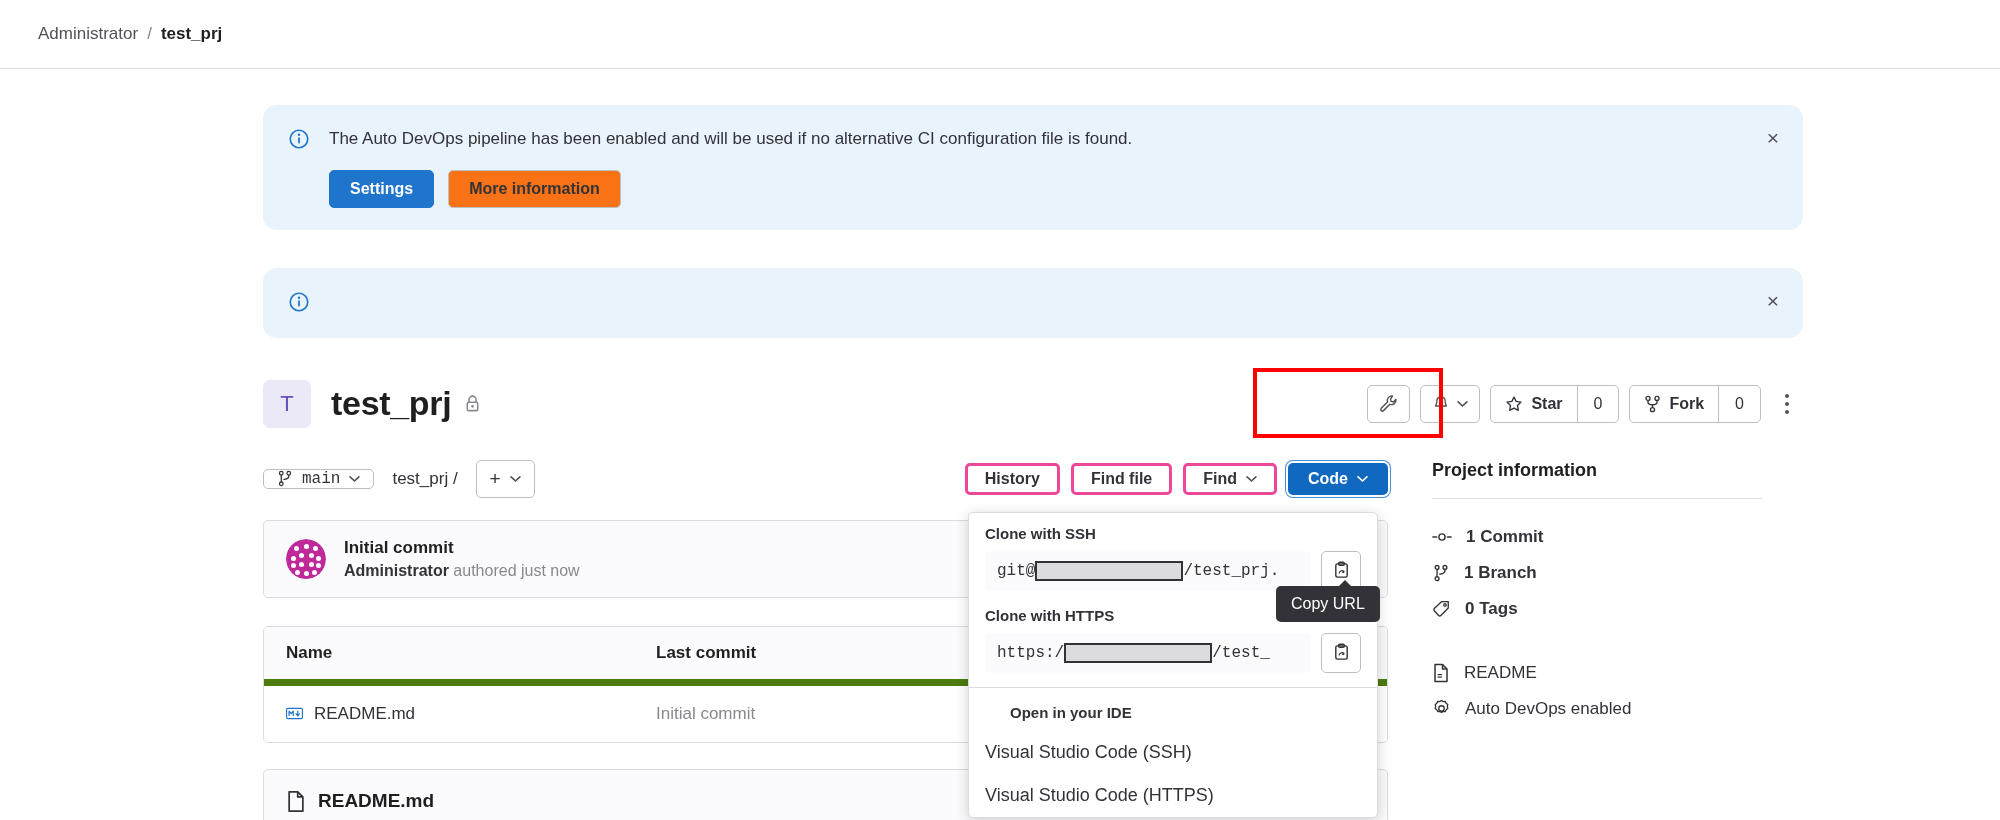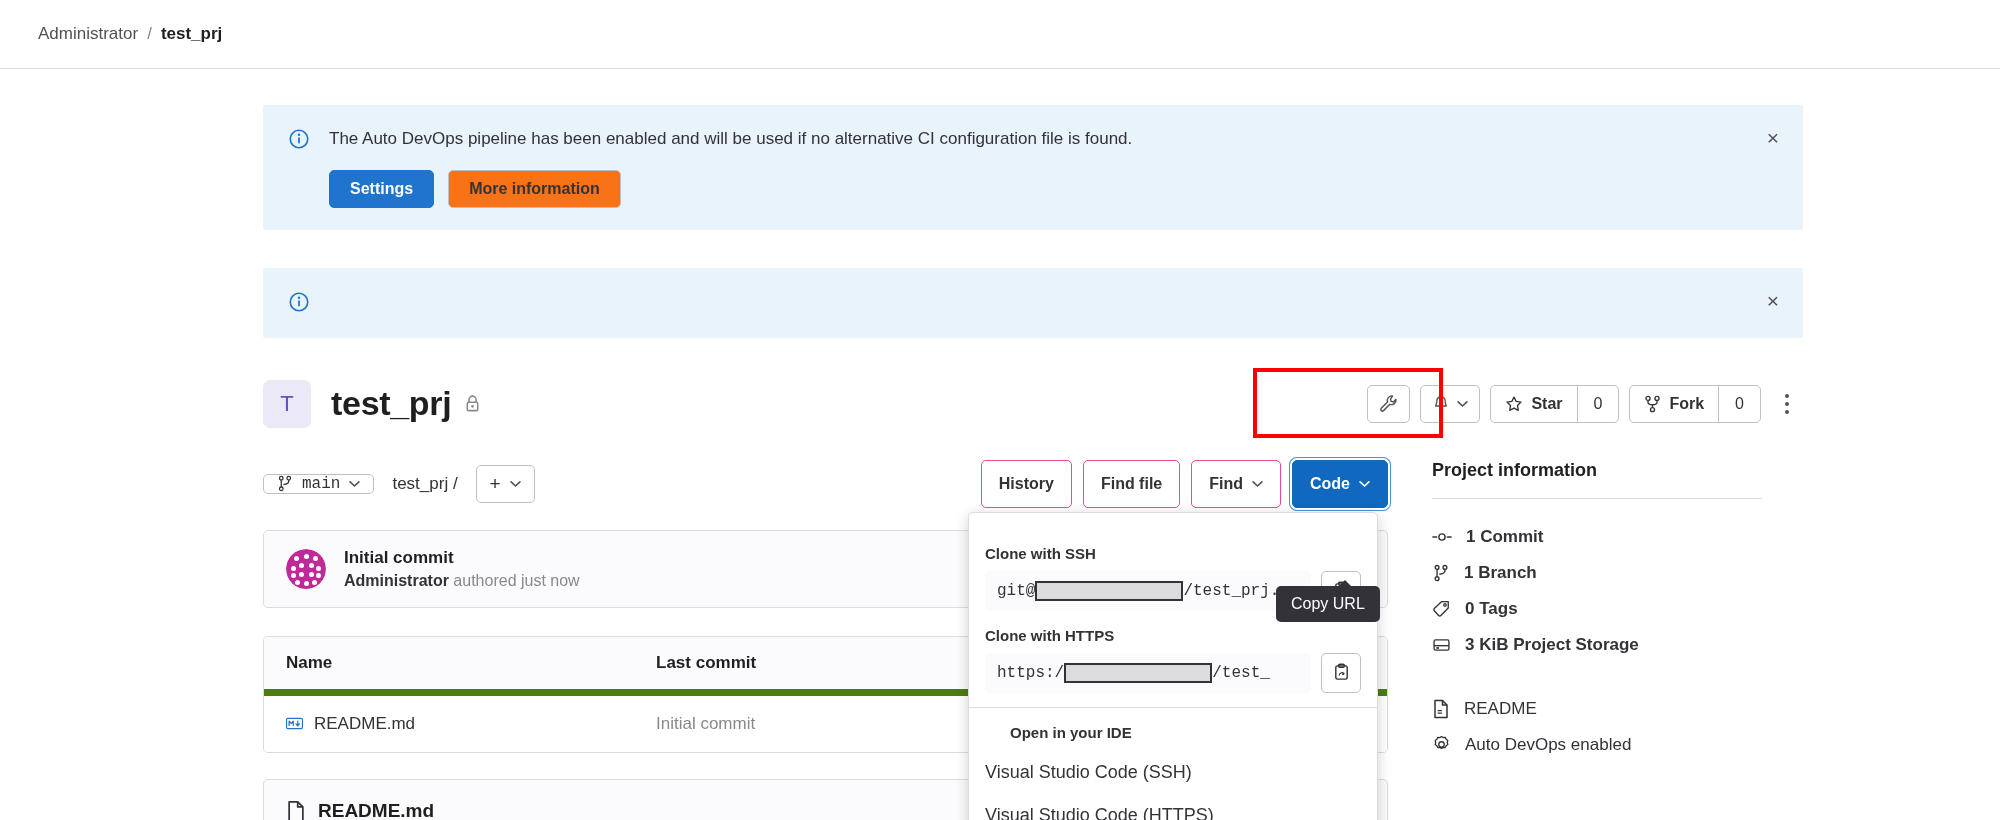--- a/index.html
+++ b/index.html
@@ -20,21 +20,21 @@
   }
   .crumb { font-size: 17px; color: #535158; }
   .crumb-sep { font-size: 17px; color: #89888d; margin: 0 9px; }
   .crumb-current { font-size: 17px; color: #1f1f1f; font-weight: 700; }
 
   
   .content { position: absolute; left: 263px; top: 69px; width: 1540px; }
 
   
   .alert {
-    background: #e9f3fc; border-radius: 2px;
+    background: #e9f3fc; border-radius: 14px;
     padding: 22px 26px 22px 26px;
     display: flex; align-items: flex-start; position: relative;
   }
   .alert-info-icon { flex: 0 0 auto; margin-right: 20px; margin-top: 2px; }
   .alert-body { flex: 1 1 auto; }
   .alert-text { font-size: 17px; color: #333238; line-height: 1.45; }
   .alert-actions { display: flex; gap: 14px; margin-top: 18px; }
   .btn {
     font-family: "Liberation Sans", sans-serif;
     font-size: 16px; border-radius: 5px; cursor: pointer;
@@ -112,22 +112,22 @@
   .mono { font-family: "Liberation Mono", monospace; font-size: 16px; color: #333238; }
   .path-text { font-size: 17px; color: #333238; }
   .plus-btn {
     height: 38px; padding: 0 13px; background: #fff;
     border: 1px solid #bfbfc3; border-radius: 5px;
     display: inline-flex; align-items: center; gap: 9px; cursor: pointer;
     font-size: 19px; color: #333238;
   }
   .repo-right { display: flex; align-items: center; gap: 11px; position: relative; }
   .tb-btn {
-    height: 48px; padding: 0 17px; background: #fff;
-    border: 1px solid #ec4899; border-radius: 5px;
+    height: 32px; padding: 0 17px; background: #fff;
+    border: 3px solid #ec4899; border-radius: 5px;
     font-size: 16px; font-weight: 600; color: #333238;
     display: inline-flex; align-items: center; gap: 9px; cursor: pointer;
   }
   .tb-btn-primary {
     background: #1068bf; border-color: #1068bf; color: #fff;
     box-shadow: 0 0 0 2px #fff, 0 0 0 3px #428fdc;
   }
 
   
   .commit-strip {
@@ -171,21 +171,21 @@
   }
   .side-item b { font-weight: 700; }
   .side-gap { height: 24px; }
 
   
   .code-dropdown {
     position: absolute; left: 705px; top: 52px; width: 410px;
     background: #fff; border: 1px solid #dcdcde; border-radius: 5px;
     box-shadow: 0 3px 14px rgba(0,0,0,0.18); z-index: 40; overflow: hidden;
   }
-  .dd-section { padding: 32px 16px 14px 16px; }
+  .dd-section { padding: 12px 16px 14px 16px; }
   .dd-label { font-size: 15px; font-weight: 700; color: #333238; margin-bottom: 9px; }
   .dd-url-row {
     display: flex; align-items: stretch; gap: 0;
   }
   .dd-url-box {
     flex: 1; background: #fbfafd; border-radius: 5px;
     display: flex; align-items: center; padding: 10px 12px; overflow: hidden;
     min-width: 0;
   }
   .dd-url-text {
@@ -489,28 +489,20 @@
               </svg>
             <b>1 Branch</b>
           </div>
           <div class="side-item">
             <svg width="19" height="18" viewBox="0 0 16 16">
                 <path d="M8.2 1.4H14v5.8l-6.6 6.6a1.3 1.3 0 0 1-1.9 0L1.6 9.5a1.3 1.3 0 0 1 0-1.9z" fill="none" stroke="#333238" stroke-width="1.2" stroke-linejoin="round"></path>
                 <circle cx="11.1" cy="4.4" r="1.1" fill="none" stroke="#333238" stroke-width="1.1"></circle>
               </svg>
             <b>0 Tags</b>
           </div>
-          <div class="side-item">
-            <svg width="19" height="18" viewBox="0 0 16 16">
-                <rect x="1.4" y="3.4" width="13.2" height="9.2" rx="1.4" fill="none" stroke="#333238" stroke-width="1.2"></rect>
-                <path d="M1.4 8.6h13.2" fill="none" stroke="#333238" stroke-width="1.2"></path>
-                <rect x="3.4" y="9.9" width="2.4" height="1.5" fill="#333238"></rect>
-              </svg>
-            <b>3 KiB Project Storage</b>
-          </div>
         </div>
         <div class="side-gap"></div>
         <div class="side-list" style="margin-top:4px;">
           <div class="side-item">
             <svg width="18" height="20" viewBox="0 0 14 16">
                 <path d="M2.2 1.2h6l3.6 3.6v10H2.2z" fill="none" stroke="#333238" stroke-width="1.2" stroke-linejoin="round"></path>
                 <path d="M8.2 1.2v3.6h3.6" fill="none" stroke="#333238" stroke-width="1.2" stroke-linejoin="round"></path>
                 <path d="M4.3 9.2h3.4M4.3 11.3h3.4" fill="none" stroke="#333238" stroke-width="1"></path>
               </svg>
             <span>README</span>

